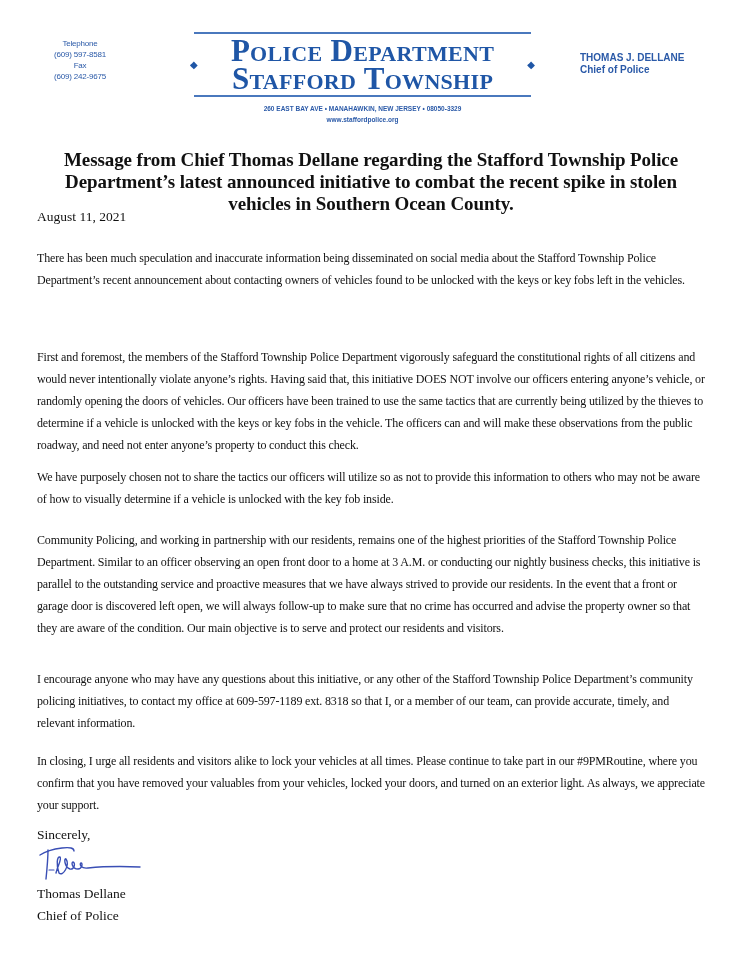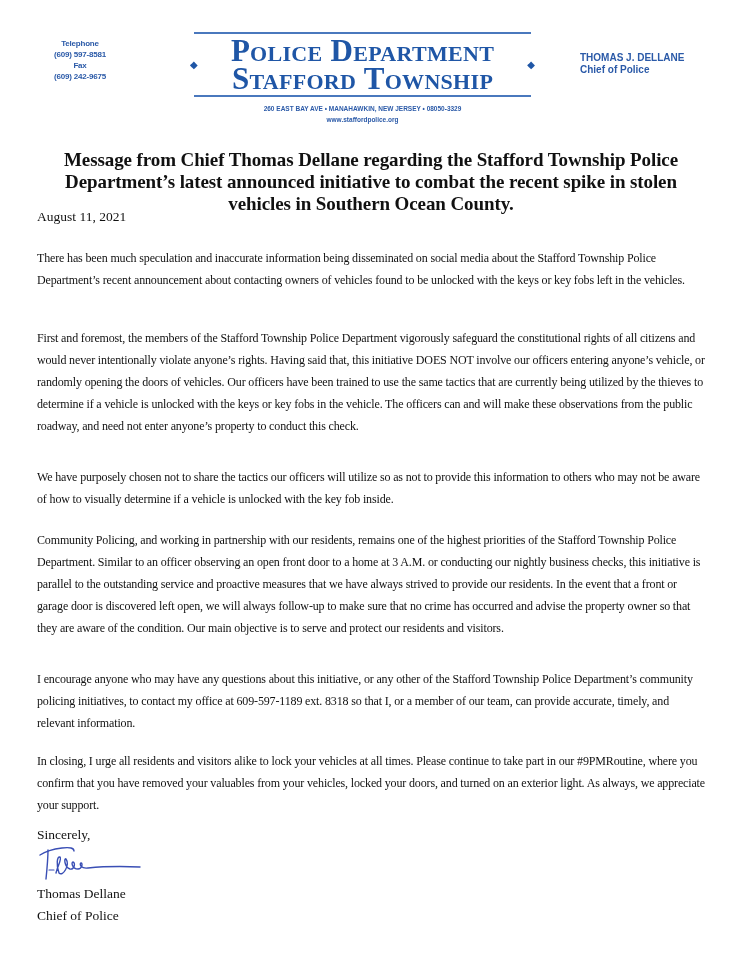--- a/index.html
+++ b/index.html
@@ -16,21 +16,21 @@
       color: #111111;
     }
     
     .lh-left {
       position: absolute;
       left: 50px;
       top: 38px;
       width: 60px;
       text-align: center;
       font-family: "Liberation Sans", sans-serif;
-      font-weight: bold;
+      font-weight: normal;
       font-size: 8px;
       line-height: 11px;
       color: #2b5aa8;
       letter-spacing: -0.2px;
     }
     .lh-center {
       position: absolute;
       left: 190px;
       top: 32px;
       width: 345px;
@@ -105,21 +105,21 @@
     .para {
       position: absolute;
       left: 37px;
       width: 672px;
       font-size: 12px;
       line-height: 22px;
       letter-spacing: -0.15px;
       margin: 0;
     }
     .p1 { top: 247px; }
-    .p2 { top: 327px; }
+    .p2 { top: 346px; }
     .p3 { top: 466px; }
     .p4 { top: 529px; }
     .p5 { top: 668px; }
     .p6 { top: 750px; }
     .closing {
       position: absolute;
       left: 37px;
       top: 824px;
       font-size: 13.5px;
       line-height: 22px;

